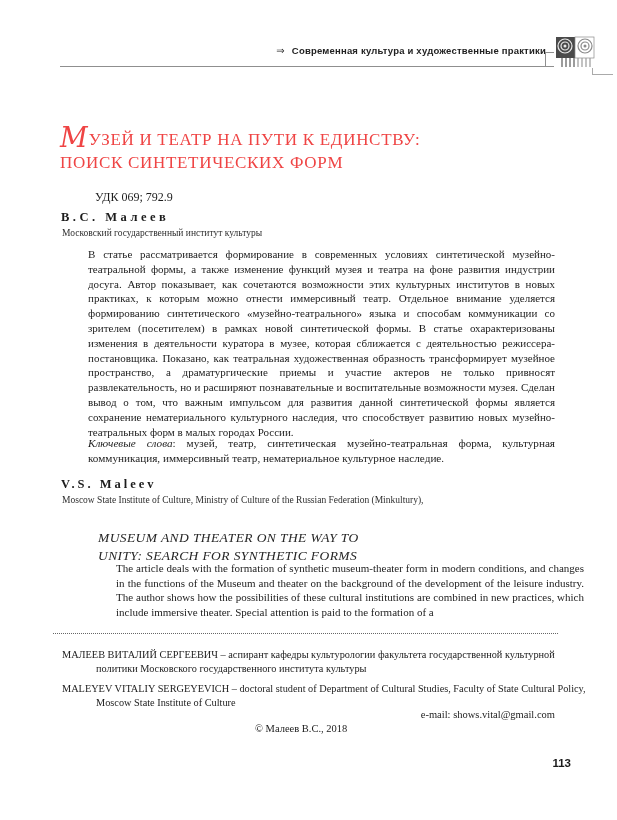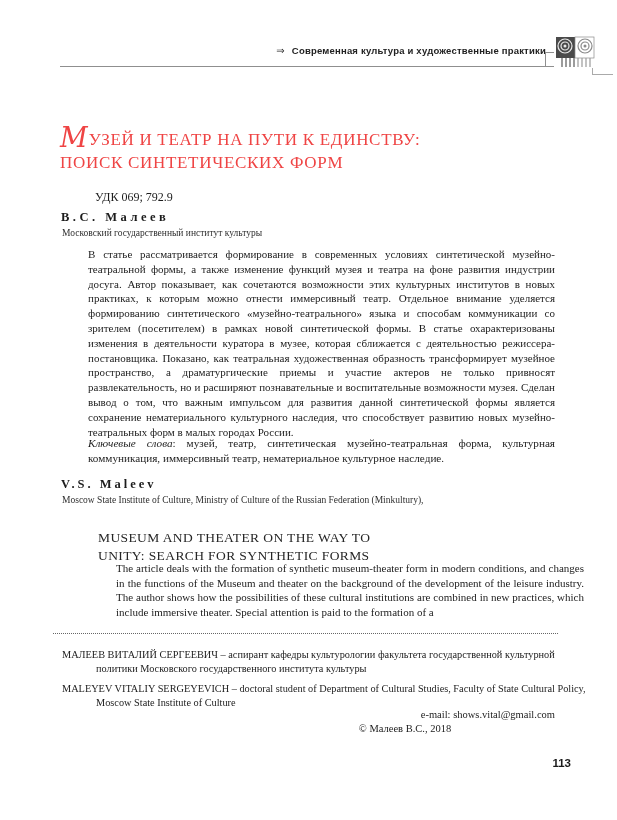--- a/index.html
+++ b/index.html
@@ -63,39 +63,40 @@
     font-size:11.2px;line-height:14.8px;
     text-align:justify;
   }
   .keywords .kw-label{font-style:italic;}
 
   .author-en{left:61px;top:477px;font-weight:bold;font-size:12.5px;letter-spacing:3px;text-align:center;}
   .affil-en{left:62px;top:494px;width:490px;font-size:9.5px;line-height:12.5px;color:#2e2e2e;}
 
   .title-en{
     left:98px;top:529px;
+    font-style:italic;
     font-size:13.5px;line-height:18px;
     letter-spacing:0.4px;
     color:#262626;
   }
   .abstract-en{
     left:88px;top:561px;width:468px;
     font-size:11px;line-height:14.5px;
     text-align:justify;
     margin-left:28px;
   }
 
   .dotted-rule{left:53px;top:633px;width:505px;height:0;border-top:1px dotted #666;}
 
   .bio{width:500px;font-size:10.3px;line-height:13.8px;padding-left:34px;text-indent:-34px;}
   .bio-ru{left:62px;top:648px;}
   .bio-en{left:62px;top:682px;}
 
   .email-line{left:255px;top:709px;width:300px;text-align:right;font-size:10.5px;}
-  .copyright-line{left:255px;top:723px;width:300px;text-align:center;font-size:10.5px;}
+  .copyright-line{left:255px;top:723px;width:300px;text-align:left;font-size:10.5px;}
 
   .page-number{
     left:531px;top:757px;width:40px;
     text-align:right;
     font-family:"Liberation Sans", sans-serif;
     font-weight:bold;
     font-size:11.5px;
     color:#1a1a1a;
   }
 </style>

